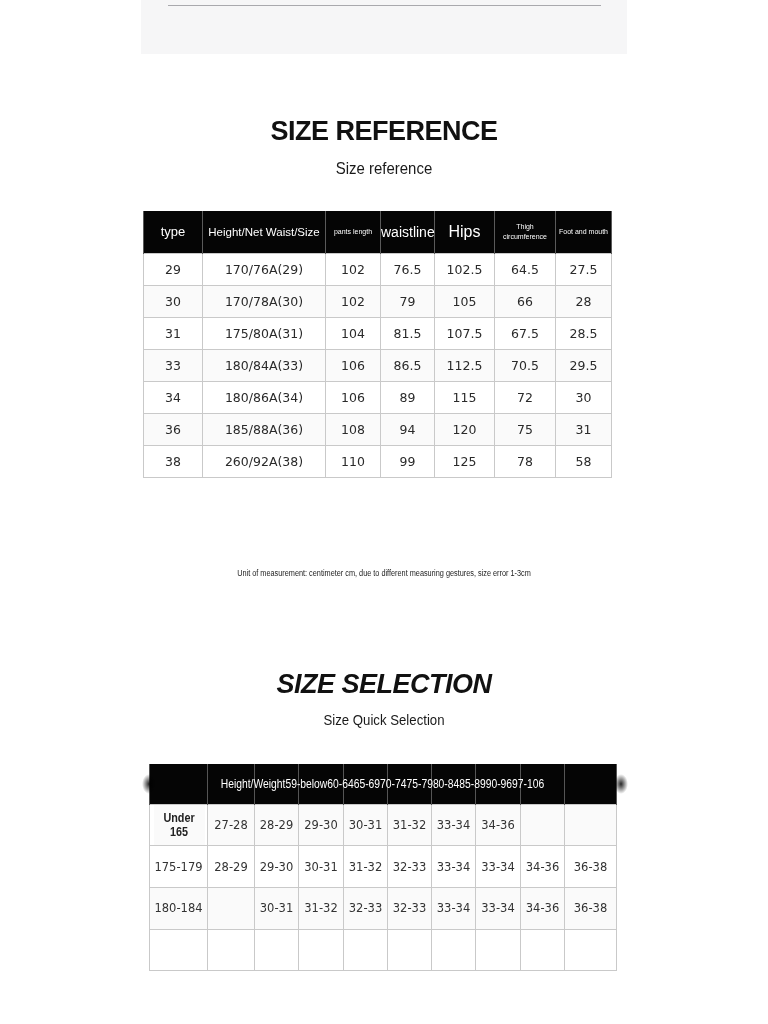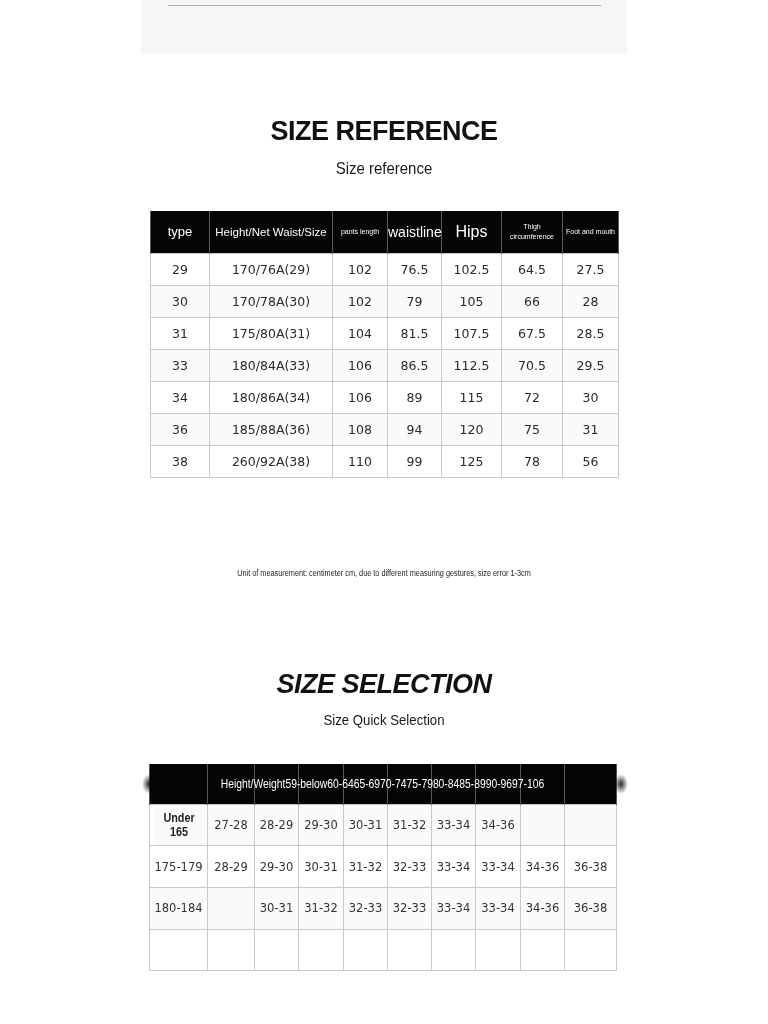--- a/index.html
+++ b/index.html
@@ -26,21 +26,21 @@
       color: #1a1a1a; transform: scaleX(0.88);
     }
 
     table { position: absolute; border-collapse: collapse; table-layout: fixed; }
     td, th {
       border: 1px solid #c9c9c9; text-align: center; vertical-align: middle;
       font-family: "DejaVu Sans", sans-serif; font-weight: 400; color: #2a2a2a;
     }
 
     
-    #ref-table { left: 150px; top: 211px; width: 468px; border-radius: 32px; }
+    #ref-table { left: 143px; top: 211px; width: 468px; border-radius: 32px; }
     #ref-table th {
       background: #050505; color: #fff; height: 42px;
       border: 1px solid #5a5a5a; border-top: none; border-bottom: none;
       font-family: "Liberation Sans", sans-serif;
     }
     #ref-table th.h-lg { font-size: 13px; }
     #ref-table th.h-md { font-size: 10px; }
     #ref-table th.h-sm { font-size: 7px; line-height: 10px; }
     #ref-table th.h-xl { font-size: 16px; }
     #ref-table td { height: 32px; font-size: 12.5px; background: #fff; }
@@ -163,21 +163,21 @@
       <td>75</td>
       <td>31</td>
     </tr>
     <tr>
       <td>38</td>
       <td>260/92A(38)</td>
       <td>110</td>
       <td>99</td>
       <td>125</td>
       <td>78</td>
-      <td>56</td>
+      <td>58</td>
     </tr>
   </tbody>
 </table>
 
 <div class="note">Unit of measurement: centimeter cm, due to different measuring gestures, size error 1-3cm</div>
 
 <div class="section-title" style="top:669px;font-style:italic;">SIZE SELECTION</div>
 <div class="section-sub" style="top:711px; font-size:15px;">Size Quick Selection</div>
 
 <table id="sel-table">

